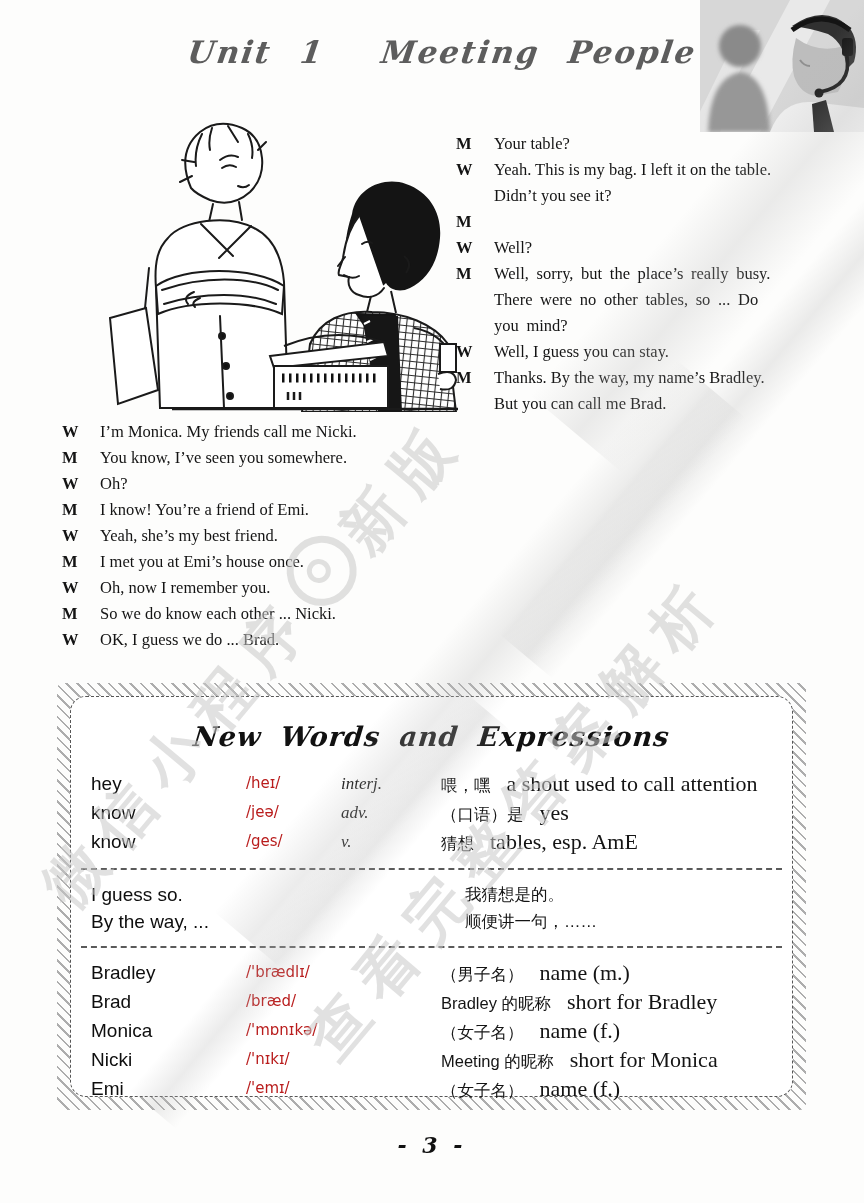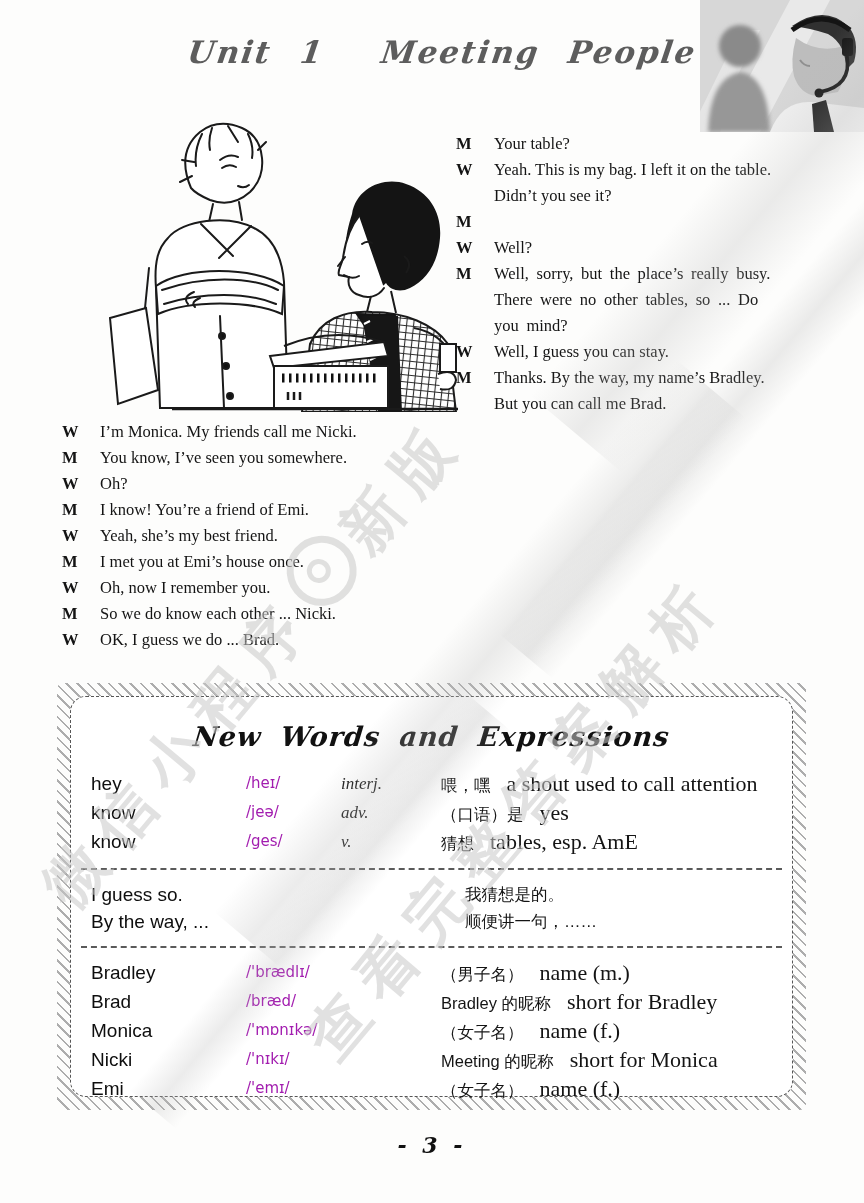--- a/index.html
+++ b/index.html
@@ -28,21 +28,21 @@
   .vocab-inner{position:absolute;left:13px;top:13px;right:13px;bottom:13px;
     background:#fff;border:1.8px dashed #565656;border-radius:16px;padding-top:18px;}
   .vocab-title{font-family:"DejaVu Serif",serif;font-style:italic;font-weight:bold;
     font-size:27px;color:#111;text-align:center;letter-spacing:1px;word-spacing:9px;
     margin:6px 0 18px;transform:skewX(-6deg);}
   .vrow{display:grid;padding:0 16px 0 20px;line-height:27px;}
   .vrow.words{grid-template-columns:155px 95px 100px 1fr;}
   .vrow.expr{grid-template-columns:350px 1fr;gap:24px;}
   .vrow.names{grid-template-columns:155px 195px 1fr;}
   .word,.exp-en{font-family:"Liberation Sans",sans-serif;font-size:19px;color:#0e0e0e;}
-  .phon{font-family:"DejaVu Sans",sans-serif;font-size:15px;color:#a21caf;}
+  .phon{font-family:"DejaVu Sans",sans-serif;font-size:15px;color:#b91c1c;}
   .pos{font-style:italic;font-size:17px;}
   .zh{font-size:16.5px;font-family:"Liberation Sans",sans-serif;}
   .en{font-size:22px;margin-left:16px;}
   .vdivider{border-top:2px dashed #5a5a5a;margin:11px 10px;}
   
   .page-number{position:absolute;left:0;top:1132px;width:864px;text-align:center;
     font-family:"DejaVu Serif",serif;font-style:italic;font-weight:bold;font-size:22px;
     letter-spacing:4px;color:#111;}
   
   .overlay{position:absolute;pointer-events:none;}

